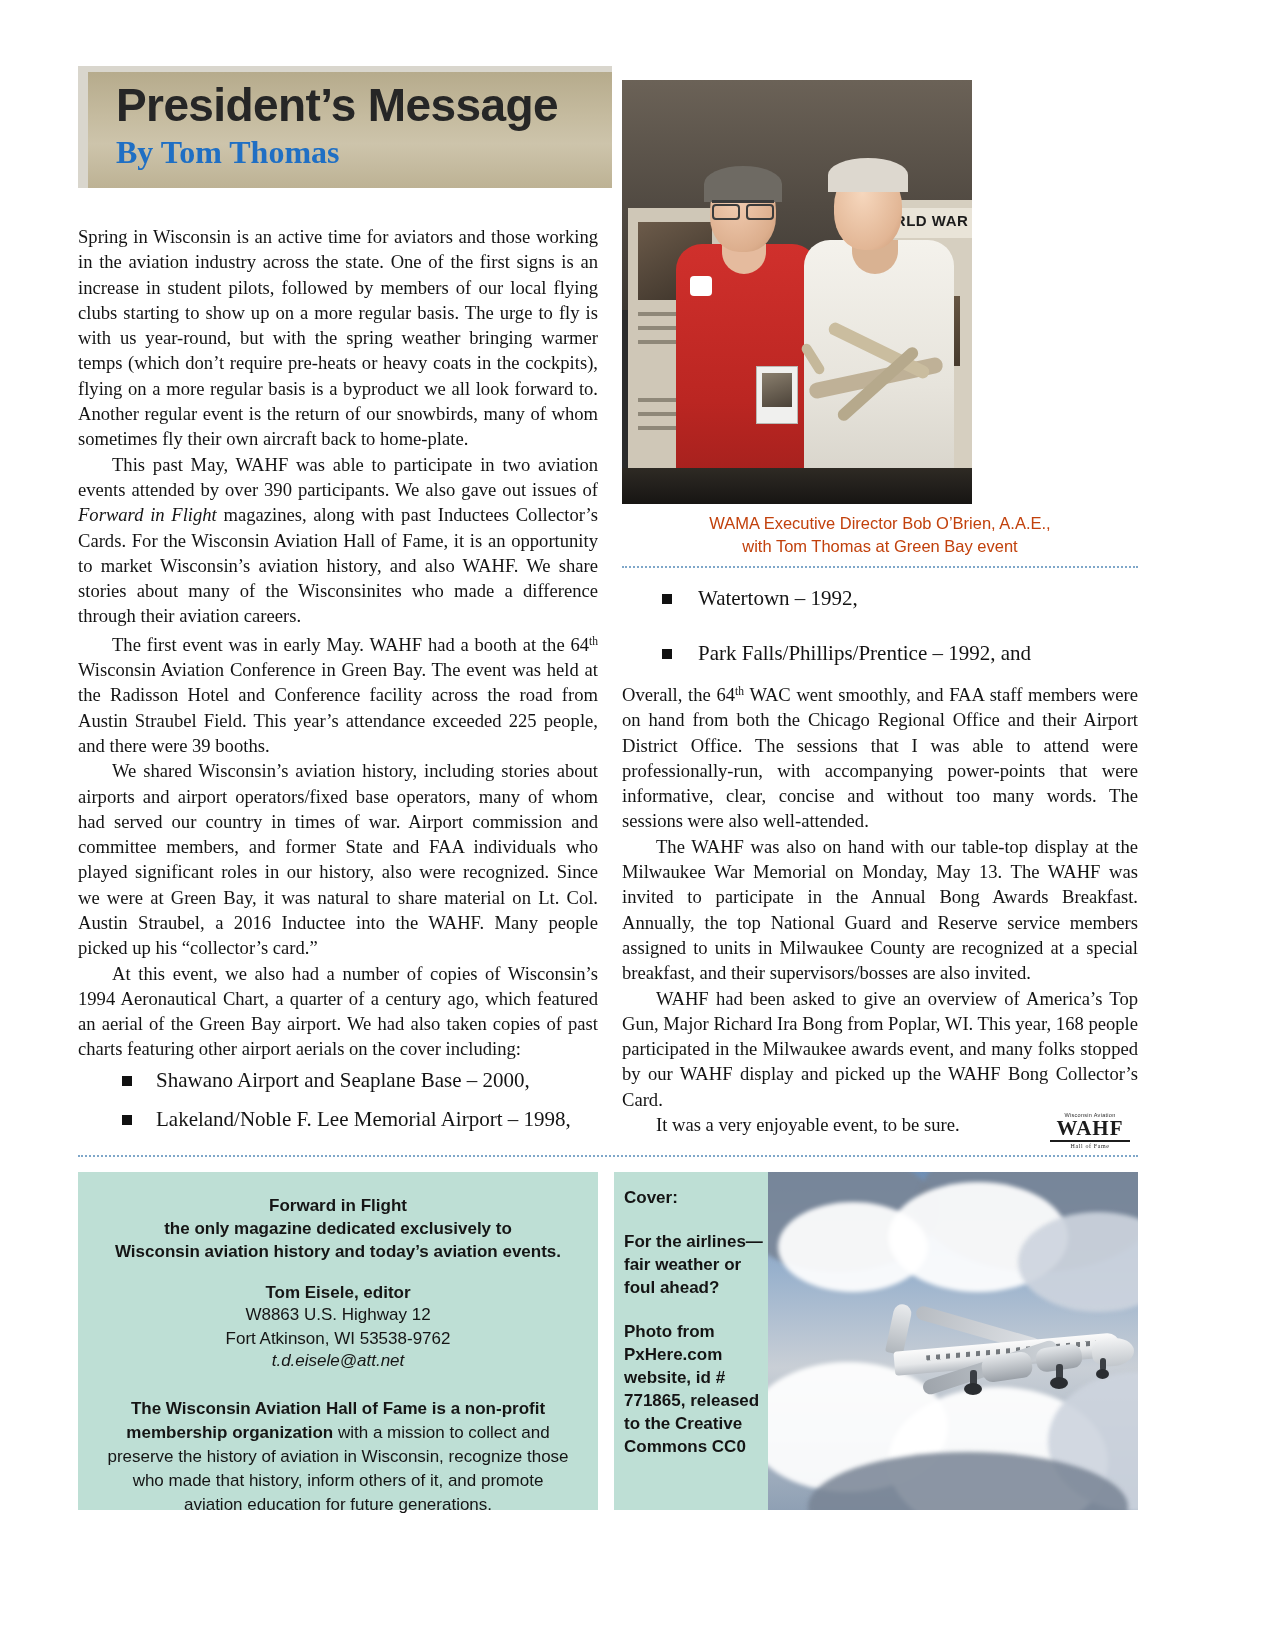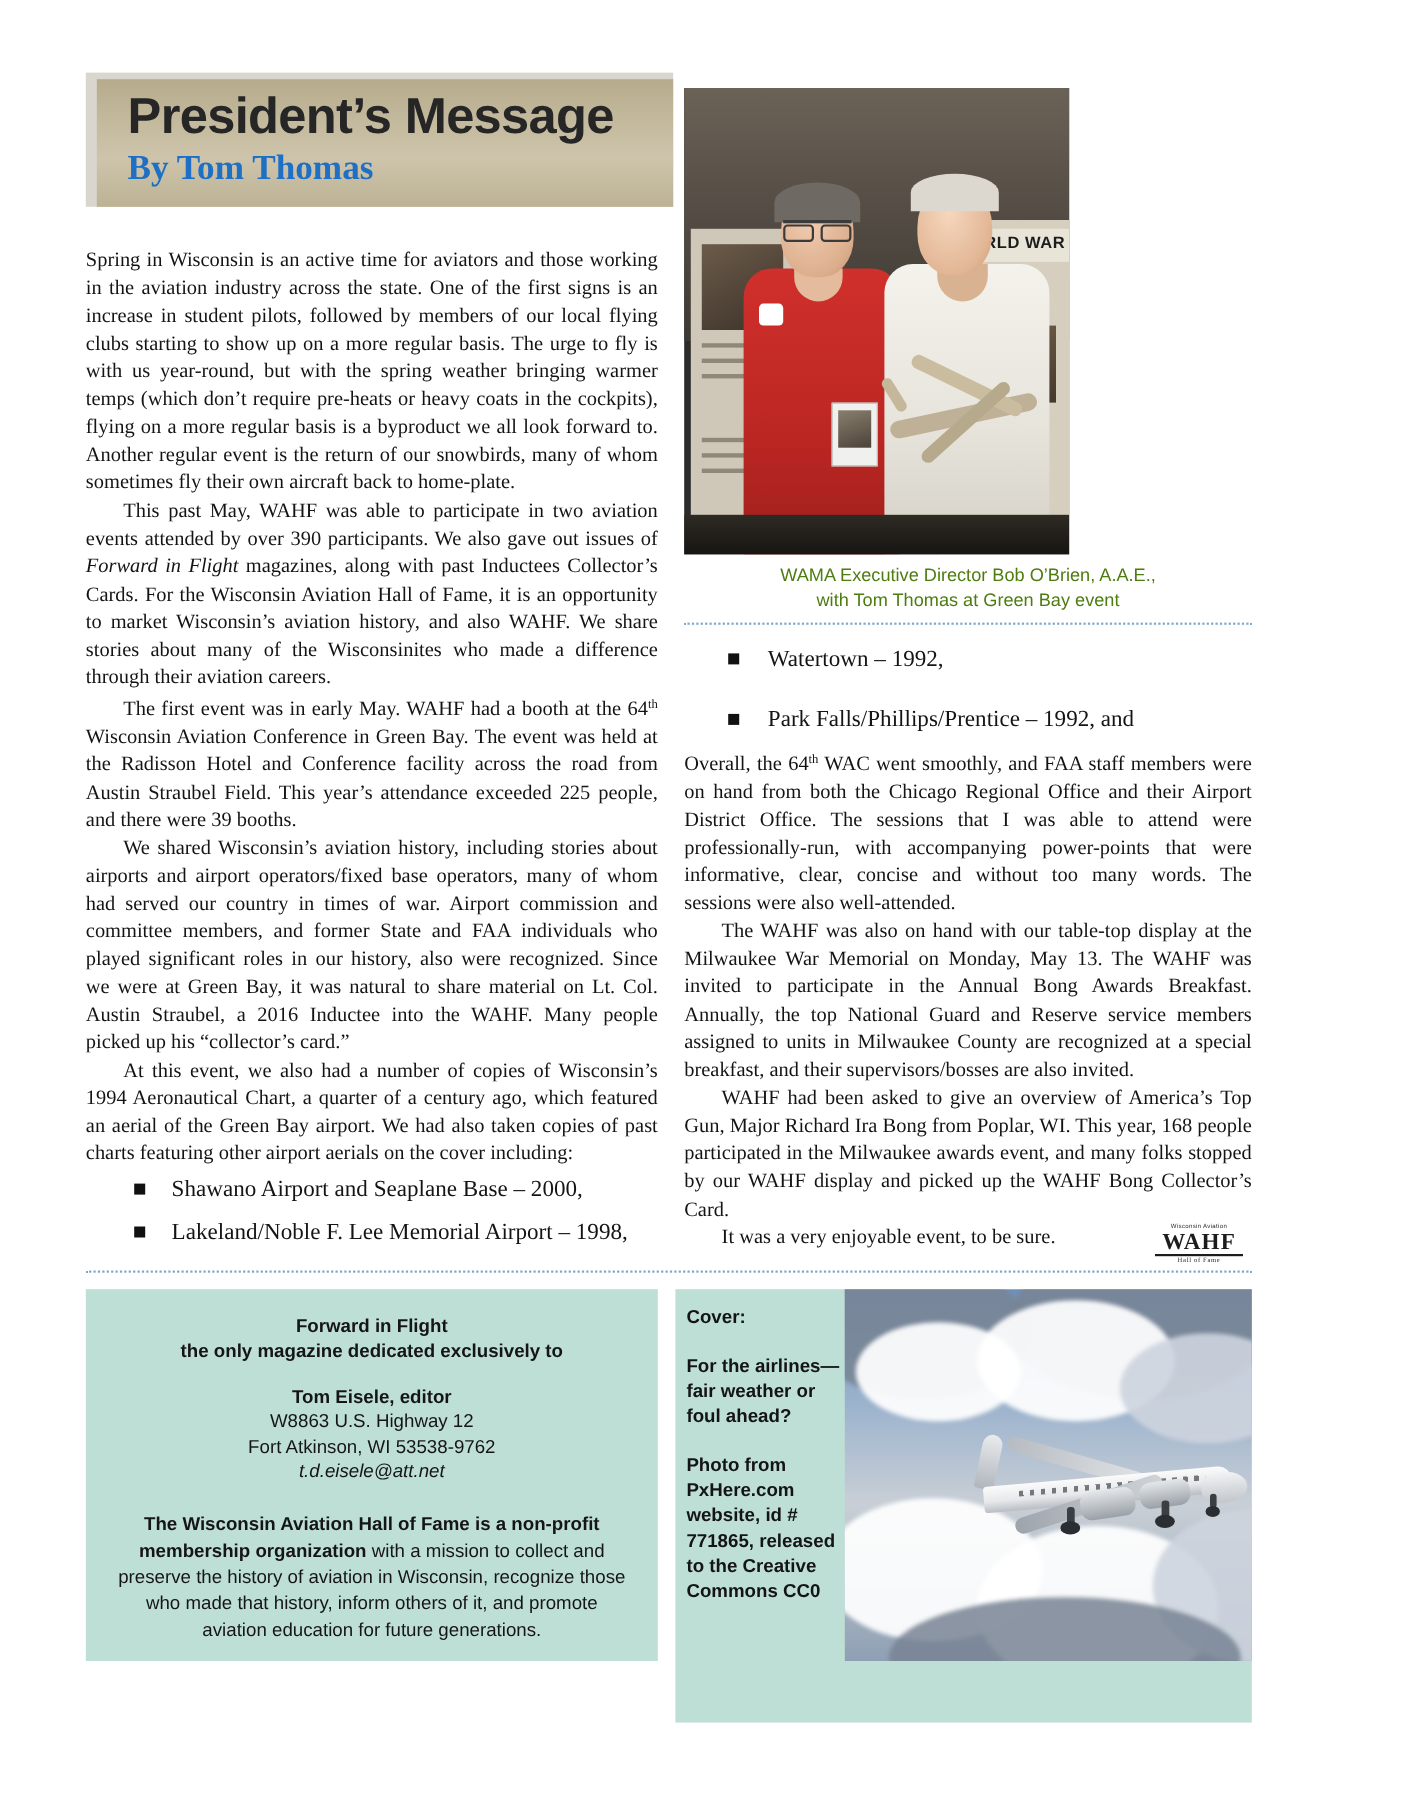--- a/index.html
+++ b/index.html
@@ -285,21 +285,21 @@
 
   .photo-caption {
     position: absolute;
     left: 622px;
     top: 512px;
     width: 516px;
     text-align: center;
     font-family: "Liberation Sans", sans-serif;
     font-size: 16.5px;
     line-height: 23px;
-    color: #4d7c0f;
+    color: #c2410c;
   }
 
   .dotted-sep {
     position: absolute;
     height: 0;
     border-top: 2px dotted #7fa7c9;
   }
   .sep-right-top { left: 622px; top: 566px; width: 516px; }
   .sep-bottom    { left: 78px;  top: 1155px; width: 1060px; }
 
@@ -362,21 +362,21 @@
   .ff-mission {
     margin-top: 26px; font-size: 17px; line-height: 24px; text-align: center;
   }
   .ff-mission b { font-weight: bold; }
 
   .box-cover {
     position: absolute;
     left: 614px;
     top: 1172px;
     width: 524px;
-    height: 394px;
+    height: 338px;
     background: #bedfd5;
     overflow: hidden;
   }
   .cover-text {
     position: absolute;
     left: 10px; top: 14px;
     width: 140px;
     font-family: "Liberation Sans", sans-serif;
     font-weight: bold;
     font-size: 17px;
@@ -566,20 +566,21 @@
     <div class="sub">Hall of Fame</div>
   </div>
 
   <div class="dotted-sep sep-bottom"></div>
 
   <div class="box-ff">
     <div class="inner">
       <div class="ff-head">
         <div>Forward in Flight</div>
         <div>the only magazine dedicated exclusively to</div>
+        <div>Wisconsin aviation history and today’s aviation events.</div>
       </div>
       <div class="ff-editor">Tom Eisele, editor</div>
       <div class="ff-addr">W8863 U.S. Highway 12</div>
       <div class="ff-addr">Fort Atkinson, WI  53538-9762</div>
       <div class="ff-email">t.d.eisele@att.net</div>
       <div class="ff-mission"><b>The Wisconsin Aviation Hall of Fame is a non-profit membership organization</b><span> with a mission to collect and preserve the history of aviation in Wisconsin, recognize those who made that history, inform others of it, and promote aviation education for future generations.</span></div>
     </div>
   </div>
 
   <div class="box-cover">

